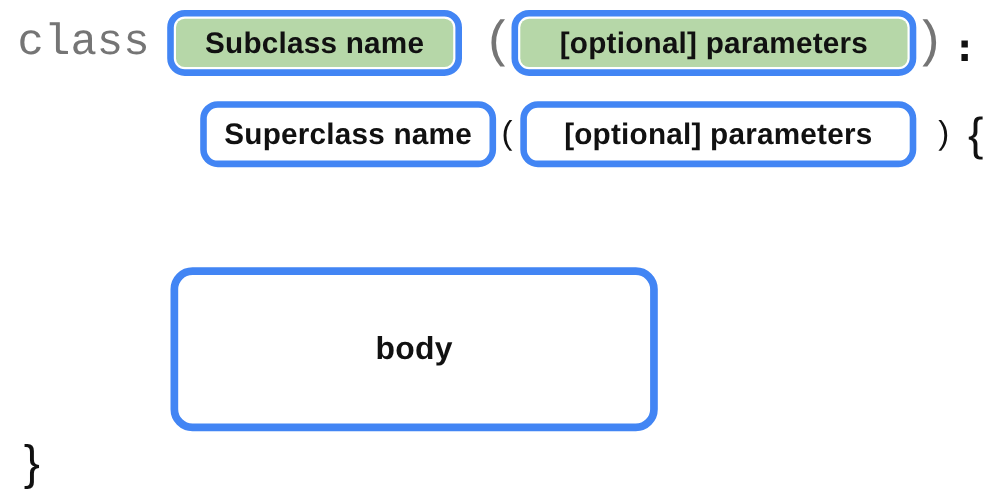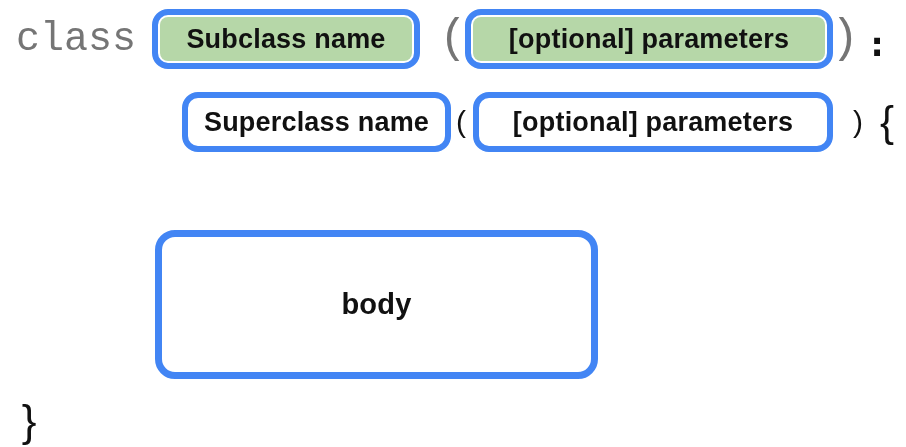--- a/index.html
+++ b/index.html
@@ -84,21 +84,21 @@
 
   
   #box-superclass { left: 153px; top: 92px; width: 269px; height: 60px; margin-left: 29px; }
   #p2-open        { left: 447px; top: 92px; width: 28px; }
   #box-params2    { left: 473px; top: 92px; width: 360px; height: 60px; }
   #p2-close       { left: 844px; top: 92px; width: 28px; }
   #brace-open     { left: 870px; top: 92px; width: 34px; }
 
   
   #box-body {
-    left: 155px; top: 230px; width: 443px; height: 149px;
+    left: 155px; top: 243px; width: 443px; height: 149px;
     border-width: 7px; border-radius: 20px;
   }
   #box-body .label { font-size: 29px; }
 
   
   #close-brace {
     position: absolute;
     left: 12px; top: 398px; width: 34px; height: 46px;
     display: flex; align-items: center; justify-content: center;
     font-size: 44px; font-weight: 400; color: #111111;

